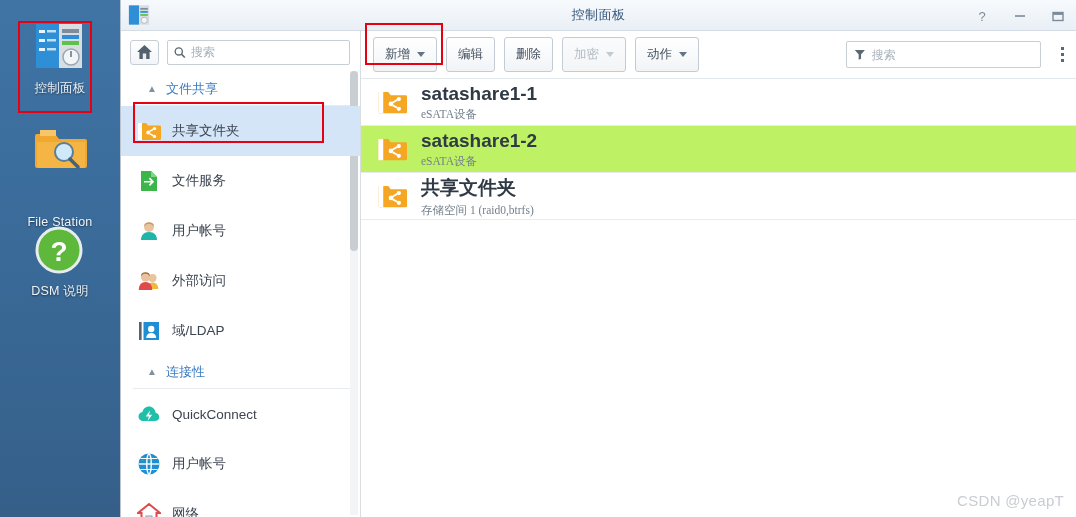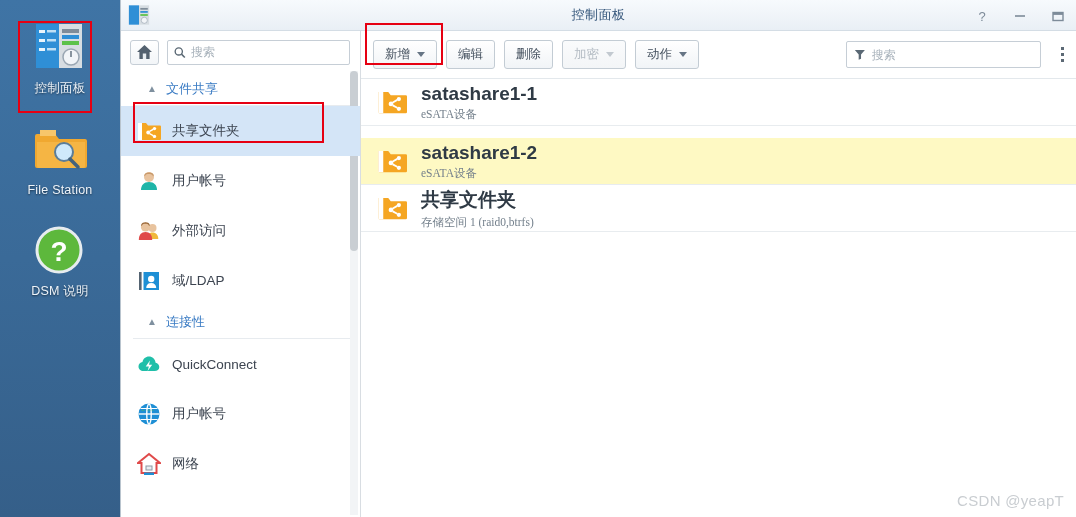--- a/index.html
+++ b/index.html
@@ -124,21 +124,21 @@
   .sb-item.sel { background: #d4e5f7; }
   .sb-ico { width: 24px; height: 24px; flex: 0 0 24px; }
 
   
   .content { flex: 1 1 auto; display: flex; flex-direction: column; background: #fff; min-width:0; }
   .toolbar {
     height: 48px; flex: 0 0 48px; display: flex; align-items: center;
     padding: 0 6px 0 12px; gap: 9px; border-bottom: 1px solid #e3e8ec;
   }
   .tbtn {
-    height: 29px; min-width: 48px; padding: 0 11px;
+    height: 35px; min-width: 48px; padding: 0 11px;
     border: 1px solid #c3ccd4; border-radius: 3px;
     background: linear-gradient(180deg,#ffffff 0%,#f1f4f7 100%);
     font-size: 12.5px; color: #44505e; cursor: pointer;
     display: flex; align-items: center; justify-content: center; gap: 7px;
     font-family: inherit;
   }
   .tbtn.disabled { color: #b4bcc4; background: linear-gradient(180deg,#fafbfc,#f3f5f7); cursor: default; }
   .caret {
     width: 0; height: 0; border-left: 4px solid transparent;
     border-right: 4px solid transparent; border-top: 5px solid #667585;
@@ -160,21 +160,21 @@
     align-items: center; justify-content: center; gap: 3px; cursor: pointer;
     margin-left: 4px;
   }
   .kebab span { width: 3px; height: 3px; background: #5c6975; display: block; }
 
   .list { flex: 1 1 auto; overflow: hidden; }
   .row {
     height: 46px; display: flex; align-items: center; gap: 14px;
     padding-left: 16px; cursor: pointer;
   }
-  .row.sel { background: #fef9c3; margin-top: 12px; }
+  .row.sel { background: #bef264; }
   .row-ico { width: 30px; height: 30px; flex: 0 0 30px; }
   .row-text { display: flex; flex-direction: column; gap: 2px; min-width:0; }
   .row-title { font-size: 19px; font-weight: bold; color: #2f3a45; }
   .row-sub { font-size: 11.5px; color: #74808c; font-family: Liberation Serif, serif; }
   .row-div { height: 1px; background: #e8ecef; margin-left: 0; }
 
   .watermark {
     position: absolute; right: 12px; bottom: 8px;
     font-size: 15px; color: #c9cdd1; letter-spacing: .3px; z-index: 50;
   }
@@ -198,21 +198,21 @@
         <rect x="28" y="7" width="17" height="4" fill="#7f8c99"></rect>
         <rect x="28" y="13" width="17" height="4" fill="#2f8fd6"></rect>
         <rect x="28" y="19" width="17" height="4" fill="#5cc24a"></rect>
         <circle cx="37" cy="35" r="8" fill="#f2f5f8" stroke="#9aa7b3" stroke-width="1.5"></circle>
         <line x1="37" y1="35" x2="37" y2="29" stroke="#6d7b88" stroke-width="1.6"></line>
       </svg>
     </span>
     <span class="desk-label">控制面板</span>
   </div>
 
-  <div class="desk-icon" style="top:125px;">
+  <div class="desk-icon" style="top:125px;gap:32px;">
     <span class="desk-glyph">
       <svg class="fs-ico" viewBox="0 0 54 46">
         <path d="M3 9 h18 l4 5 h26 a2 2 0 0 1 2 2 v25 a2 2 0 0 1-2 2 H3 a2 2 0 0 1-2-2 V11 a2 2 0 0 1 2-2z" fill="#f0a830"></path>
         <path d="M6 5 h16 v6 H6z" fill="#f7c66b"></path>
         <path d="M3 17 h48 v24 a2 2 0 0 1-2 2 H5 a2 2 0 0 1-2-2z" fill="#f5b544"></path>
         <circle cx="30" cy="27" r="9" fill="#cfe9fb" stroke="#5b7d99" stroke-width="2"></circle>
         <line x1="36" y1="34" x2="44" y2="42" stroke="#44627c" stroke-width="3.5" stroke-linecap="round"></line>
       </svg>
     </span>
     <span class="desk-label">File Station</span>
@@ -300,20 +300,30 @@
               <circle cx="17.5" cy="9.6" r="1.7" fill="#fff"></circle>
               <circle cx="17.5" cy="17.4" r="1.7" fill="#fff"></circle>
               <circle cx="11.2" cy="13.5" r="1.9" fill="#fff"></circle>
               <line x1="12.6" y1="12.4" x2="16.2" y2="10.3" stroke="#fff" stroke-width="1.4"></line>
               <line x1="12.6" y1="14.7" x2="16.2" y2="16.6" stroke="#fff" stroke-width="1.4"></line>
             </svg>
           </span>
           <span>共享文件夹</span>
         </div>
 
+        <div class="sb-item">
+          <span class="sb-ico">
+            <svg width="24" height="24" viewBox="0 0 24 24">
+              <path d="M4 2h10l6 6v14H4z" fill="#3cb54a"></path>
+              <path d="M14 2l6 6h-6z" fill="#7fd48a"></path>
+              <path d="M7 12h7l-2.2-2.2 1.2-1.2 4.2 4.2-4.2 4.2-1.2-1.2L14 13.6H7z" fill="#fff"></path>
+            </svg>
+          </span>
+          <span>文件服务</span>
+        </div>
 
         <div class="sb-item">
           <span class="sb-ico">
             <svg width="24" height="24" viewBox="0 0 24 24">
               <circle cx="12" cy="8" r="5" fill="#e8c39e"></circle>
               <path d="M6 13h12v2H6z" fill="#c89b6d" opacity="0"></path>
               <path d="M12 13c-5 0-8 3-8 8h16c0-5-3-8-8-8z" fill="#1fb5a8"></path>
               <path d="M7.4 5.8c1-3 8.3-3.2 9.2 0 .4 1.5-.6 2.2-1 .7-.6-2-6.7-2-7.3-.1-.4 1.4-1.3.7-.9-.6z" fill="#c8996a"></path>
             </svg>
           </span>

